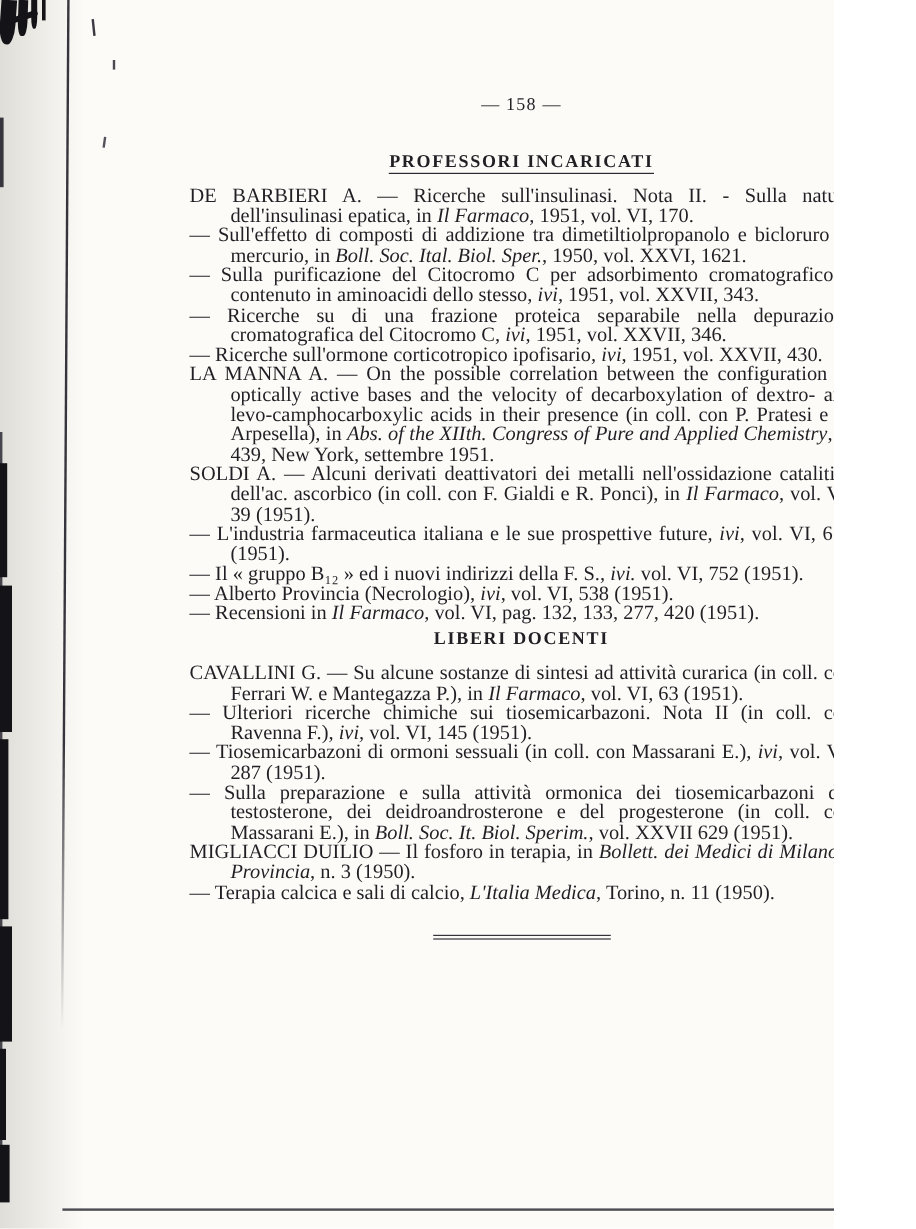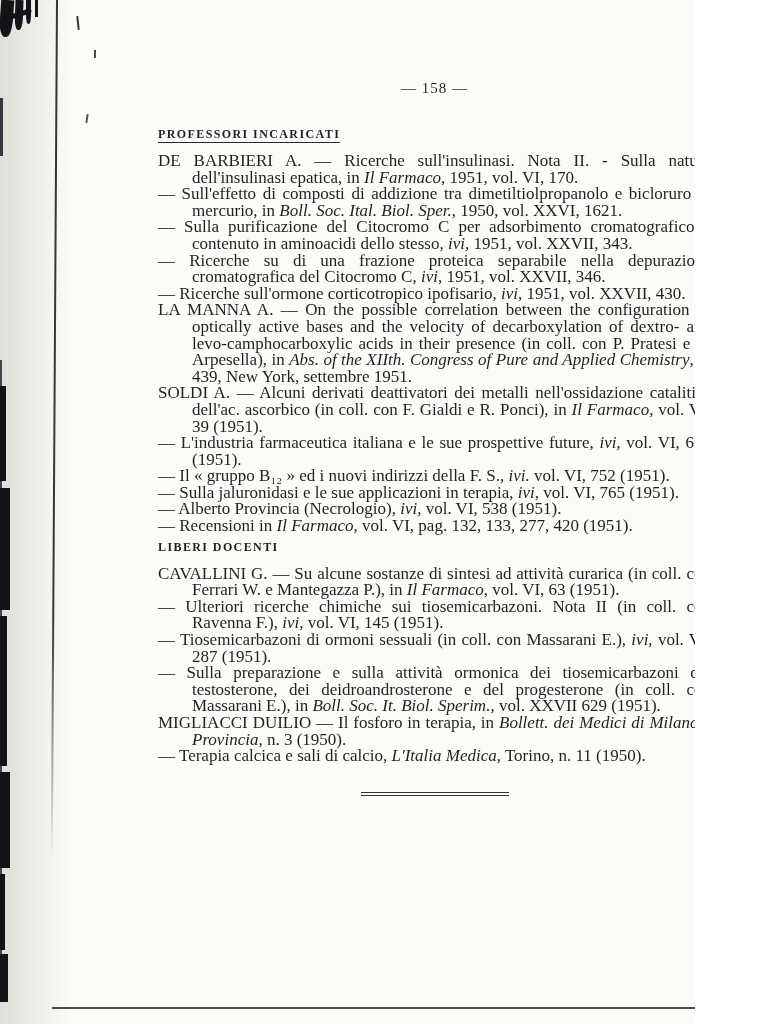--- a/index.html
+++ b/index.html
@@ -28,22 +28,22 @@
     top: 80px;
     width: 553px;
   }
   .page-number {
     text-align: center;
     font-size: 15px;
     letter-spacing: 1px;
     margin: 0 0 30px 0;
   }
   .section-heading {
-    text-align: left;
-    font-size: 12px;
+    text-align: center;
+    font-size: 15px;
     font-weight: 700;
     letter-spacing: 1.4px;
     margin: 0 0 7px 0;
   }
   .section-heading + .group { margin-top: 11px; }
   .section-heading .underlined {
     border-bottom: 1px solid #2a2830;
     padding-bottom: 1px;
   }
   .section-heading.later { margin-top: 5px; }
@@ -130,21 +130,20 @@
           <p class="entry"><span>— Ricerche su di una frazione proteica separabile nella depurazione cromatografica del Citocromo C, </span><span class="it">ivi</span><span>, 1951, vol. XXVII, 346.</span></p>
           <p class="entry"><span>— Ricerche sull'ormone corticotropico ipofisario, </span><span class="it">ivi</span><span>, 1951, vol. XXVII, 430.</span></p>
         </div>
         <div class="group">
           <p class="entry"><span>LA MANNA A. — On the possible correlation between the configuration of optically active bases and the velocity of decarboxylation of dextro- and levo-camphocarboxylic acids in their presence (in coll. con P. Pratesi e L. Arpesella), in </span><span class="it">Abs. of the XIIth. Congress of Pure and Applied Chemistry</span><span>, p. 439, New York, settembre 1951.</span></p>
         </div>
         <div class="group">
           <p class="entry"><span>SOLDI A. — Alcuni derivati deattivatori dei metalli nell'ossidazione catalitica dell'ac. ascorbico (in coll. con F. Gialdi e R. Ponci), in </span><span class="it">Il Farmaco</span><span>, vol. VI, 39 (1951).</span></p>
           <p class="entry"><span>— L'industria farmaceutica italiana e le sue prospettive future, </span><span class="it">ivi</span><span>, vol. VI, 614 (1951).</span></p>
           <p class="entry"><span>— Il « gruppo B₁₂ » ed i nuovi indirizzi della F. S., </span><span class="it">ivi.</span><span> vol. VI, 752 (1951).</span></p>
-          <p class="entry"><span>— Sulla jaluronidasi e le sue applicazioni in terapia, </span><span class="it">ivi</span><span>, vol. VI, 765 (1951).</span></p>
           <p class="entry"><span>— Alberto Provincia (Necrologio), </span><span class="it">ivi</span><span>, vol. VI, 538 (1951).</span></p>
           <p class="entry"><span>— Recensioni in </span><span class="it">Il Farmaco</span><span>, vol. VI, pag. 132, 133, 277, 420 (1951).</span></p>
         </div>
         <div class="section-heading later"><span>LIBERI DOCENTI</span></div>
         <div class="group">
           <p class="entry"><span>CAVALLINI G. — Su alcune sostanze di sintesi ad attività curarica (in coll. con Ferrari W. e Mantegazza P.), in </span><span class="it">Il Farmaco</span><span>, vol. VI, 63 (1951).</span></p>
           <p class="entry"><span>— Ulteriori ricerche chimiche sui tiosemicarbazoni. Nota II (in coll. con Ravenna F.), </span><span class="it">ivi</span><span>, vol. VI, 145 (1951).</span></p>
           <p class="entry"><span>— Tiosemicarbazoni di ormoni sessuali (in coll. con Massarani E.), </span><span class="it">ivi</span><span>, vol. VI, 287 (1951).</span></p>
           <p class="entry"><span>— Sulla preparazione e sulla attività ormonica dei tiosemicarbazoni del testosterone, dei deidroandrosterone e del progesterone (in coll. con Massarani E.), in </span><span class="it">Boll. Soc. It. Biol. Sperim.</span><span>, vol. XXVII 629 (1951).</span></p>
         </div>

